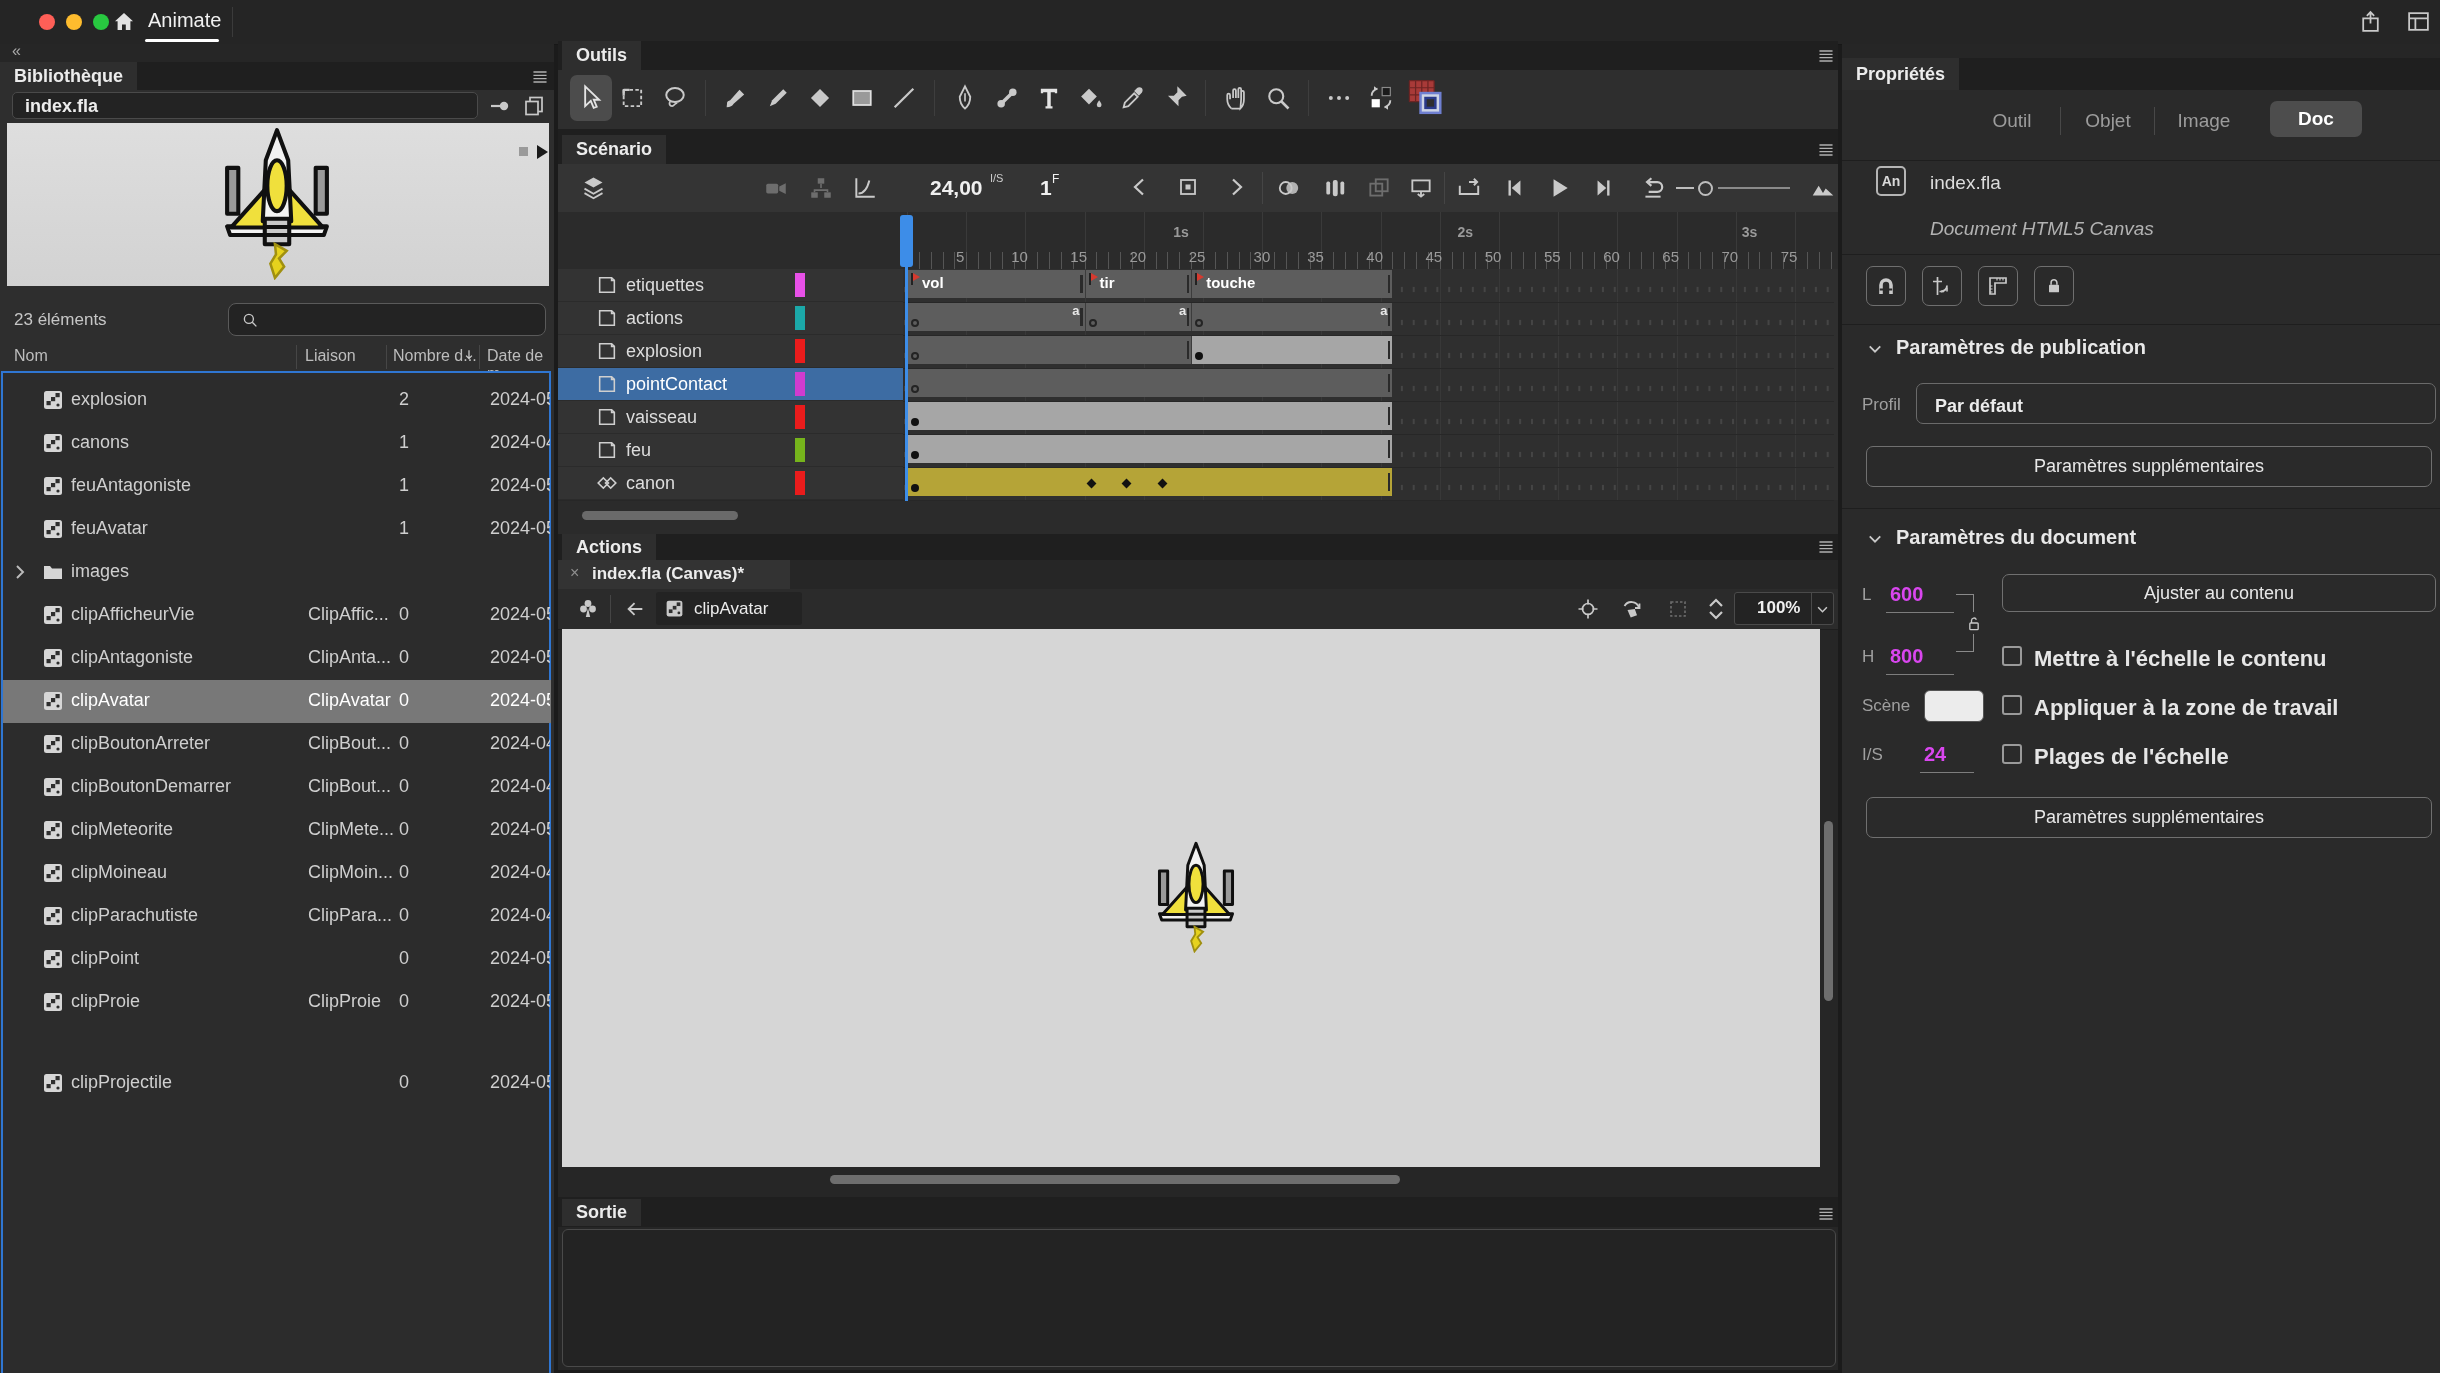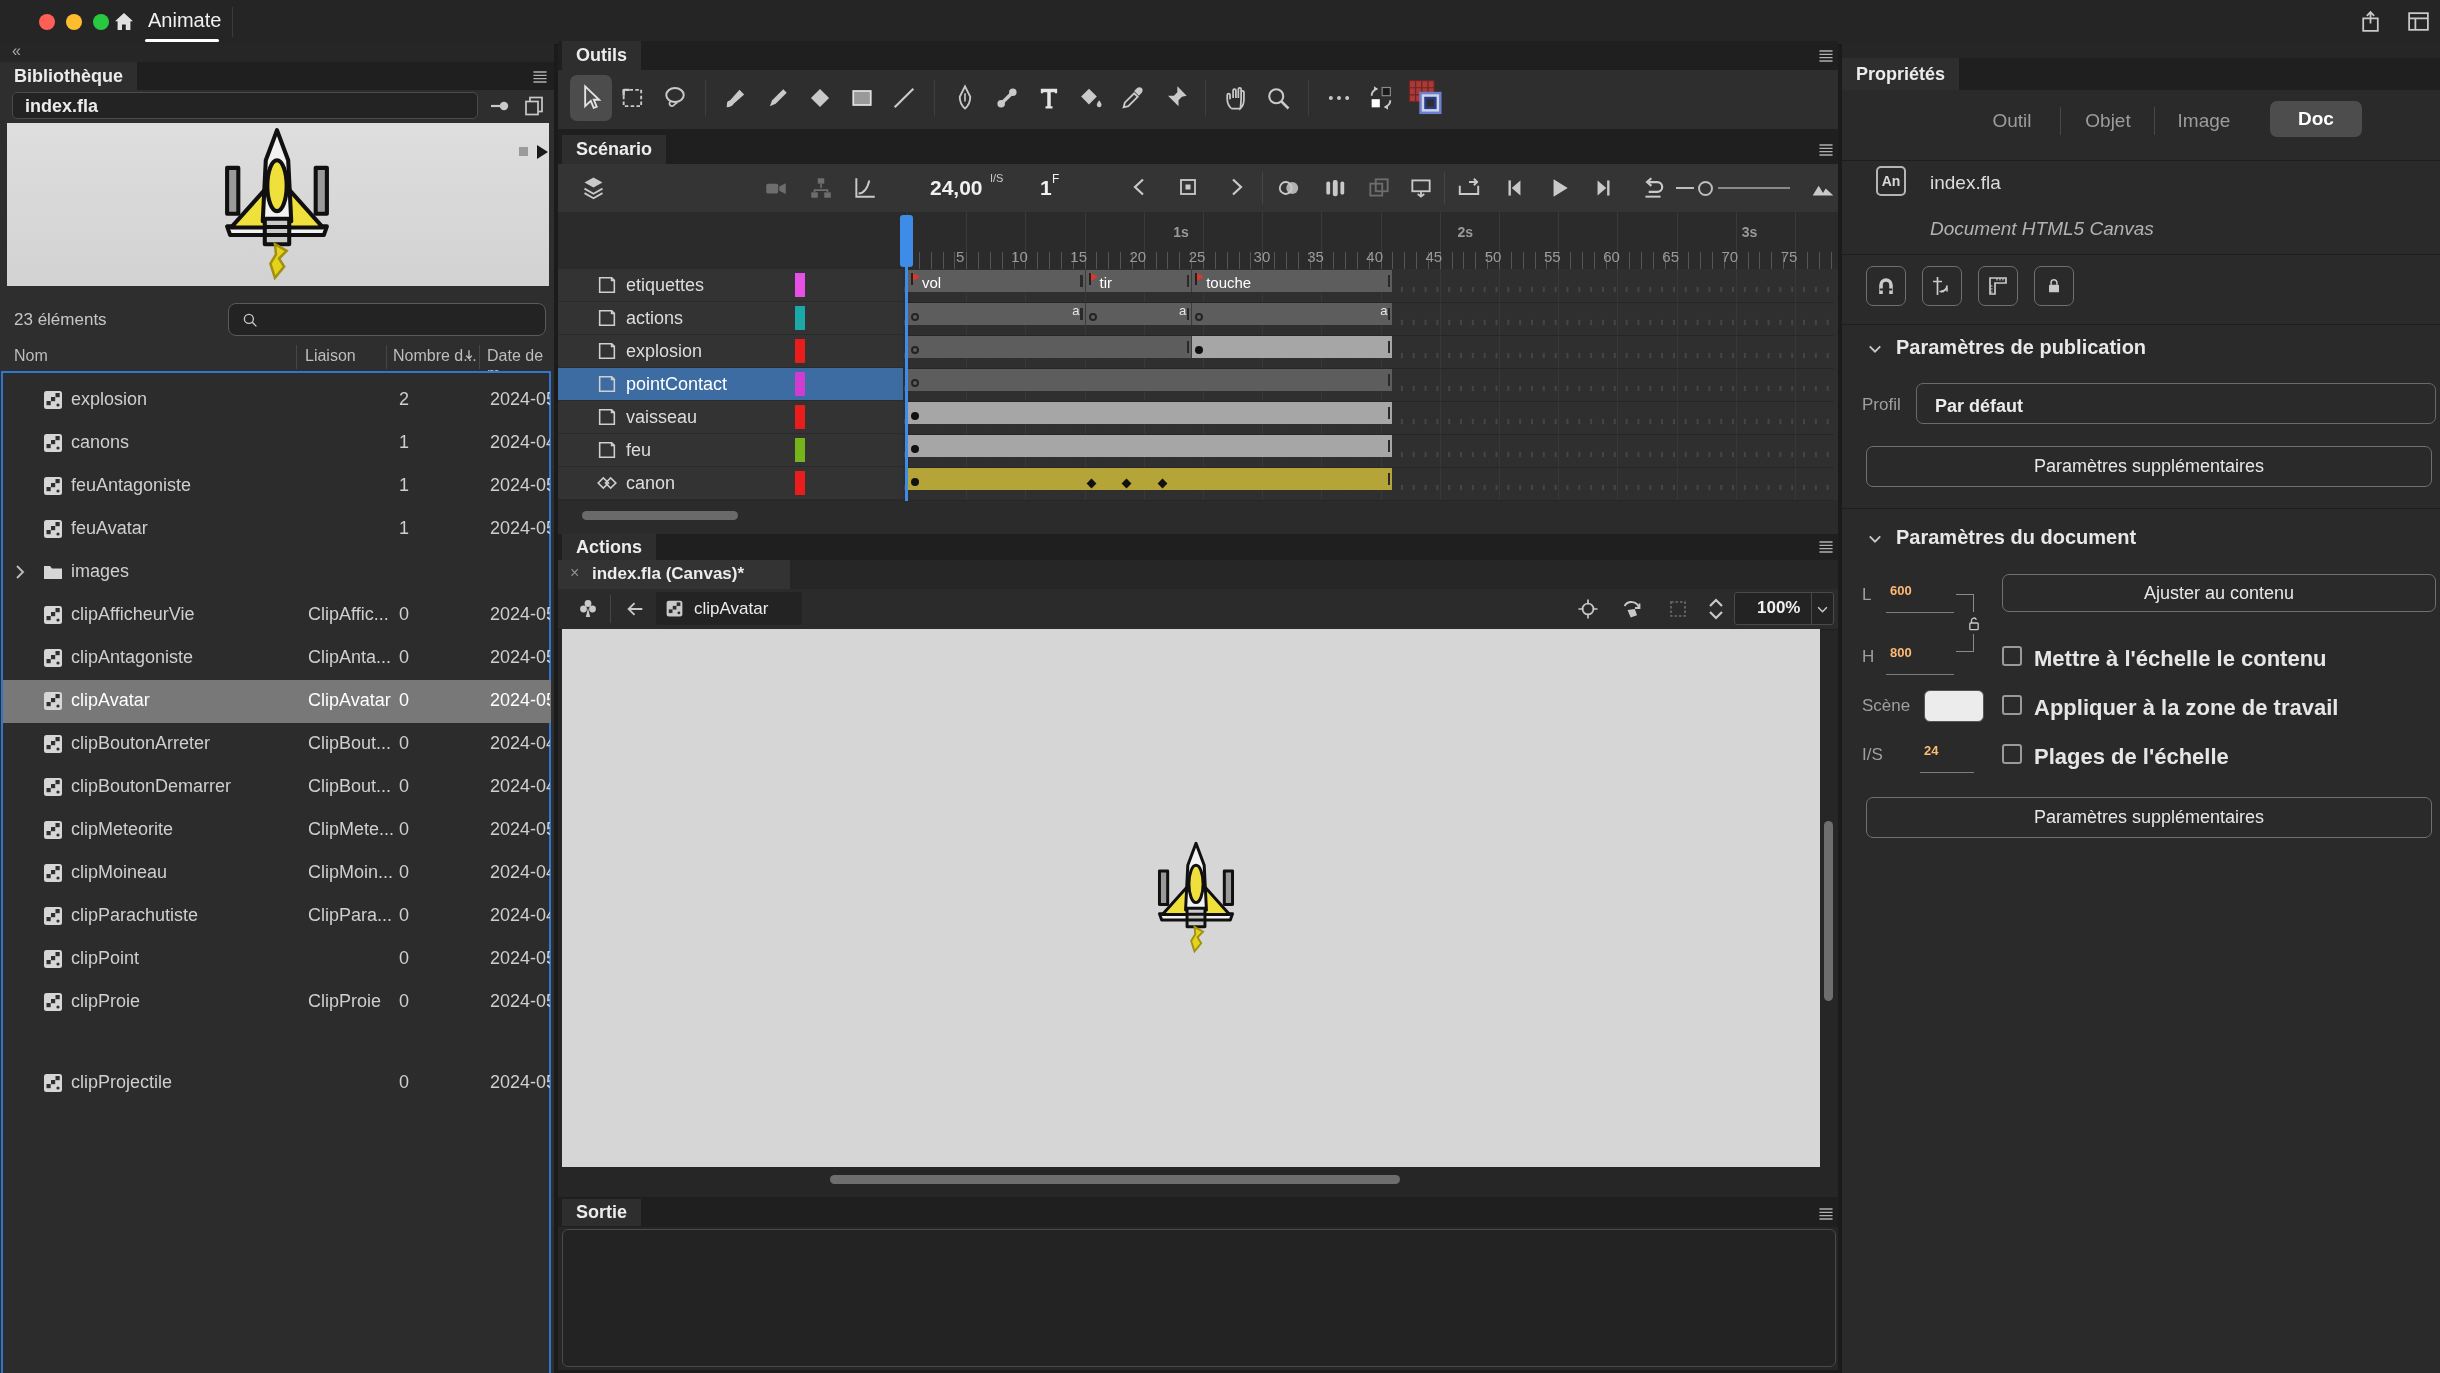--- a/index.html
+++ b/index.html
@@ -22,41 +22,41 @@
   .lib-cell{position:absolute;top:10px;white-space:nowrap;overflow:hidden;}
   .lib-icon{position:absolute;left:38px;top:9px;width:24px;height:24px;color:#d6d6d6;}
   .lib-exp{position:absolute;left:8px;top:12px;width:18px;height:18px;color:#bbbbbb;}
   
   .tl-row{position:absolute;left:0;width:1276px;height:33px;border-bottom:1px solid #272727;}
   .tl-name{position:absolute;left:0;top:0;width:345px;height:32px;background:#333333;color:#dddddd;font-size:18px;}
   .tl-row.sel .tl-name{background:#3d6ca3;color:#ffffff;}
   .tl-licon{position:absolute;left:38px;top:5px;width:22px;height:22px;color:#cfcfcf;}
   .tl-lname{position:absolute;left:68px;top:6px;white-space:nowrap;}
   .tl-swatch{position:absolute;left:237px;top:4px;width:10px;height:24px;}
-  .span{position:absolute;top:1px;height:22px;box-sizing:border-box;border-left:1px solid #3c3c3c;}
+  .span{position:absolute;top:1px;height:28px;box-sizing:border-box;border-left:1px solid #3c3c3c;font-weight:bold;}
   .span.dark{background:#5d5d5d;}
   .span.light{background:#a6a6a6;}
   .span.olive{background:#b5a437;}
   .kf{position:absolute;left:3px;bottom:4px;width:8px;height:8px;border-radius:50%;box-sizing:border-box;}
   .kf.hollow{border:2px solid #242424;}
   .kf.filled{background:#111111;}
   .endbar{position:absolute;right:2px;top:5px;bottom:5px;width:2.5px;background:#2a2a2a;}
   .amark{position:absolute;right:5px;top:0px;font-size:13px;color:#e8e8e8;}
   .flagpole{position:absolute;left:3px;top:3px;width:2px;height:12px;background:#222222;}
   .flagtri{position:absolute;left:5px;top:3px;width:0;height:0;border-top:4px solid transparent;border-bottom:4px solid transparent;border-left:7px solid #d63a2f;}
   .spanlabel{position:absolute;left:14px;top:4px;font-size:15px;color:#ffffff;white-space:nowrap;}
   .diam{position:absolute;top:12px;width:7px;height:7px;background:#111111;transform:rotate(45deg);}
   .ruler-num{position:absolute;width:28px;text-align:center;font-size:15px;color:#9a9a9a;top:36px;}
   .ruler-sec{position:absolute;font-size:14px;color:#9a9a9a;top:12px;font-weight:bold;}
   
   .btn{border:1.5px solid #707070;border-radius:7px;color:#e8e8e8;display:flex;align-items:center;justify-content:center;font-size:18px;box-sizing:border-box;}
   .cb{position:absolute;width:20px;height:20px;border:2px solid #9a9a9a;border-radius:3px;box-sizing:border-box;}
   .cblabel{position:absolute;font-size:22px;font-weight:bold;color:#e6e6e6;white-space:nowrap;text-align:right;}
   .flabel{position:absolute;font-size:17px;color:#9f9f9f;}
-  .fval{position:absolute;font-size:13px;font-weight:bold;color:#fdba74;}
+  .fval{position:absolute;font-size:20px;font-weight:bold;color:#d946ef;}
   .funder{position:absolute;height:0;border-bottom:1.5px solid #7d7d7d;}
   .sep-h{position:absolute;left:1842px;width:598px;height:1px;background:#1e1e1e;}
   .toggle{position:absolute;width:40px;height:40px;border:1.5px solid #6f6f6f;border-radius:7px;display:flex;align-items:center;justify-content:center;color:#e0e0e0;box-sizing:border-box;}
   .ptab{position:absolute;top:103px;height:36px;display:flex;align-items:center;justify-content:center;font-size:19px;color:#9c9c9c;}
   .ptab.active{background:#4d4d4d;border-radius:7px;color:#ffffff;font-weight:bold;}
 </style>
 </head>
 <body>
 
 <div class="p" style="left:0;top:0;width:2440px;height:44px;background:#252525;border-bottom:1px solid #171717;">

